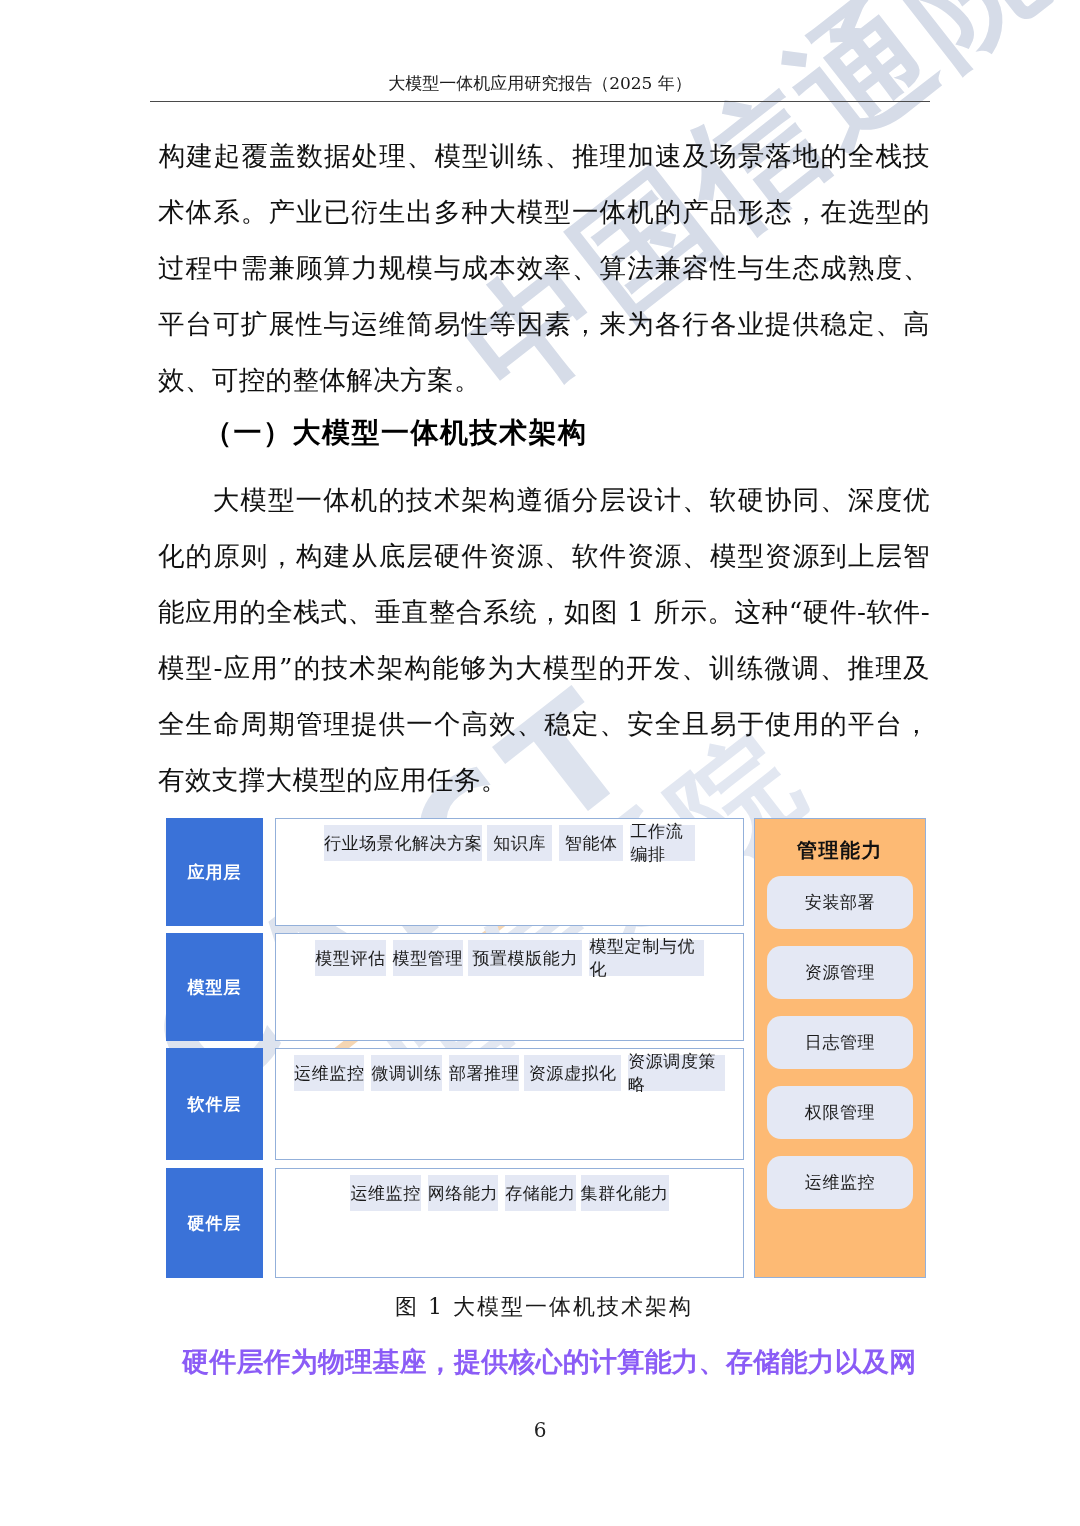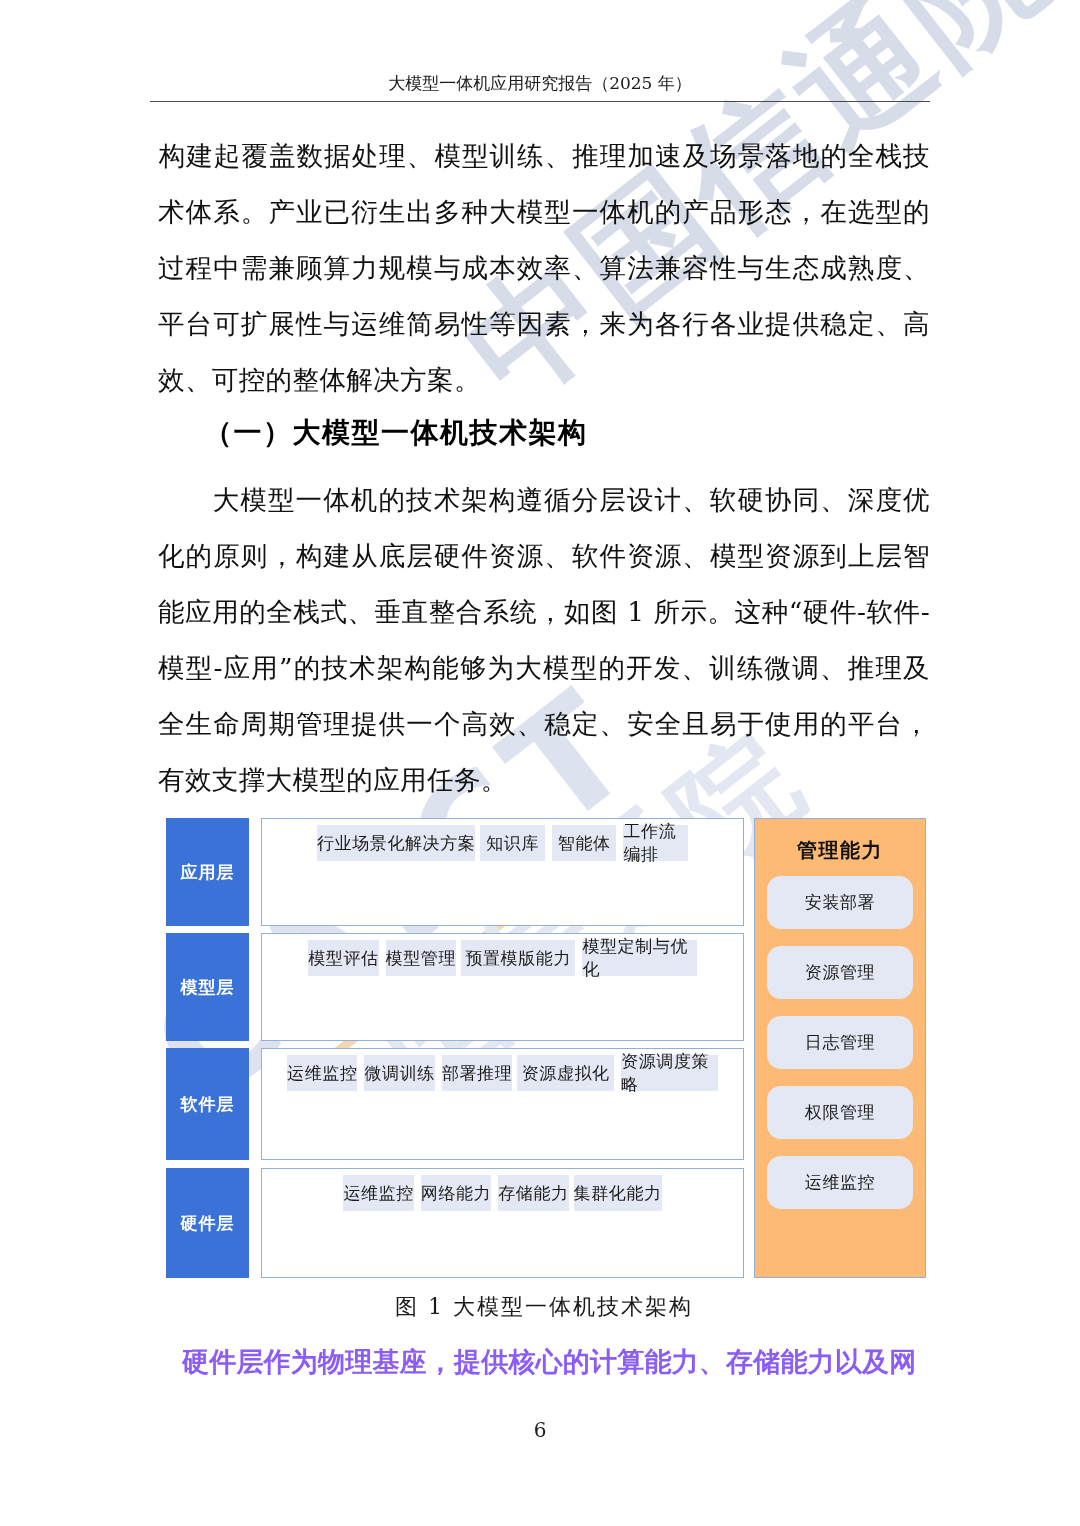--- a/index.html
+++ b/index.html
@@ -177,21 +177,21 @@
     left: 0;
     width: 578px;
     display: flex;
   }
   .layer-row.r0 { top: 0px;   height: 108px; }
   .layer-row.r1 { top: 115px; height: 108px; }
   .layer-row.r2 { top: 230px; height: 112px; }
   .layer-row.r3 { top: 350px; height: 110px; }
 
   .layer-tag {
-    width: 83px;
+    width: 97px;
     background: #3a72d8;
     color: #ffffff;
     font-size: 17px;
     font-weight: 700;
     display: flex;
     align-items: center;
     justify-content: center;
     letter-spacing: 1px;
     flex: none;
   }

